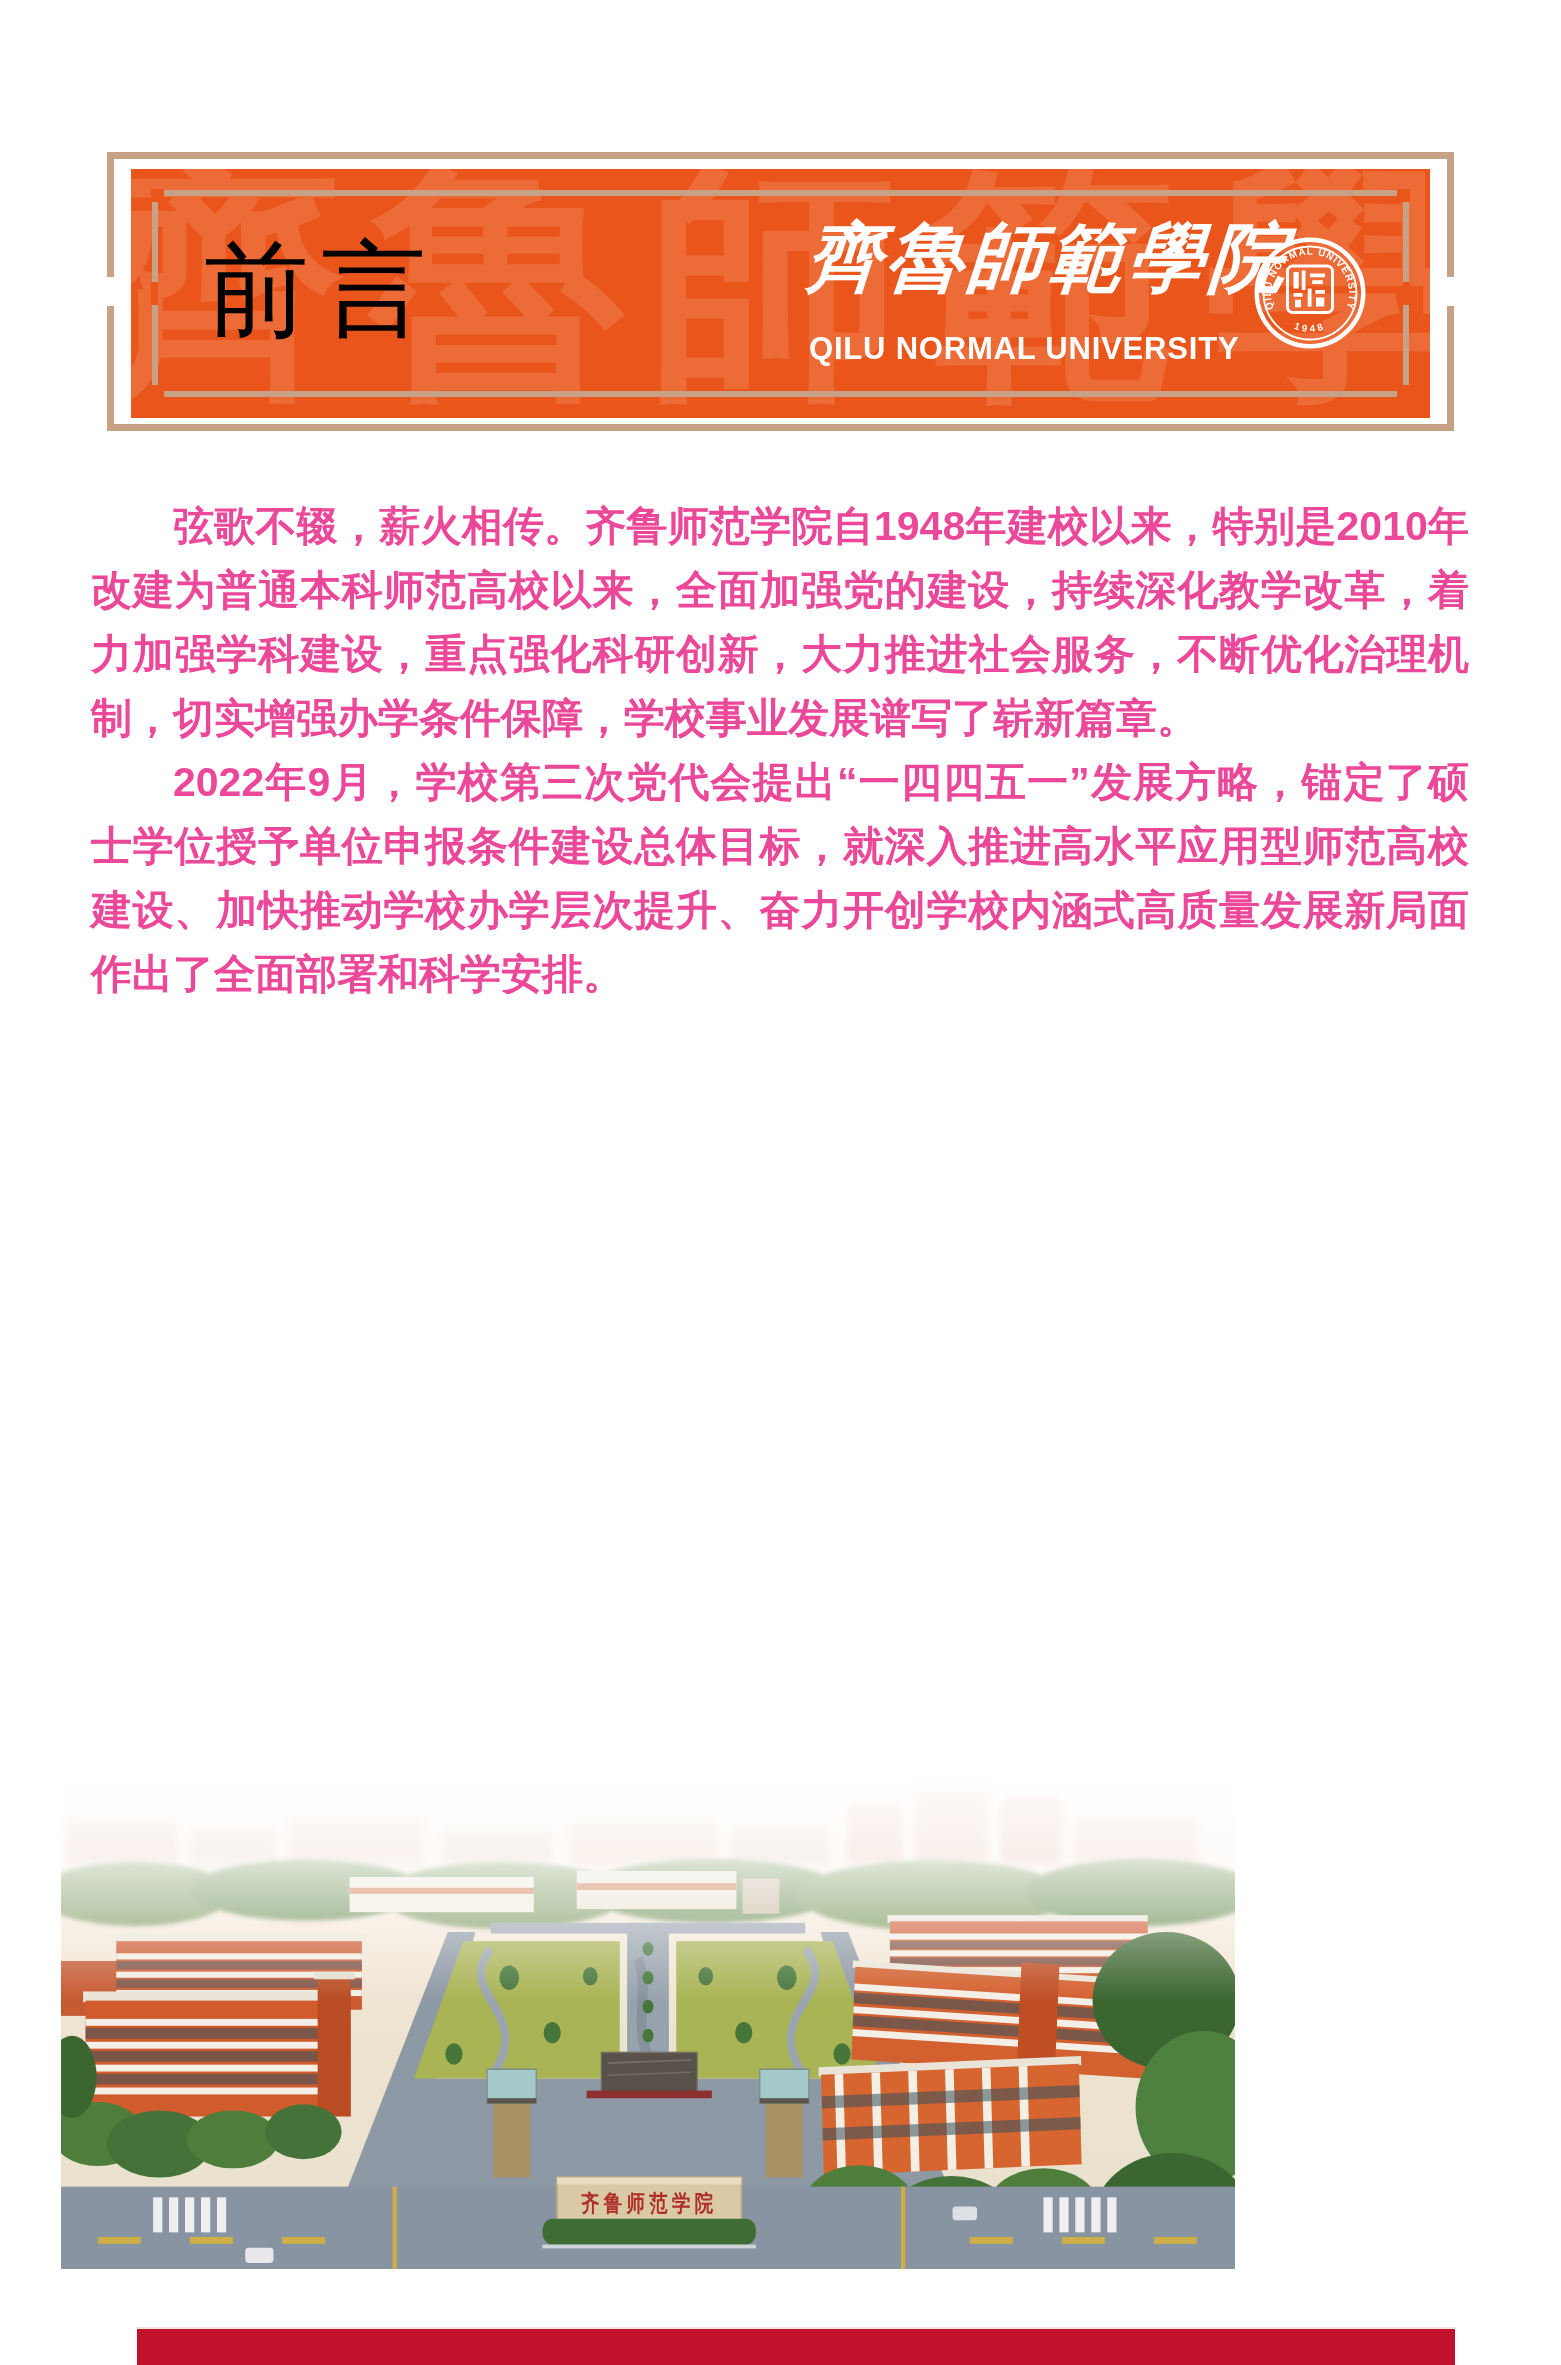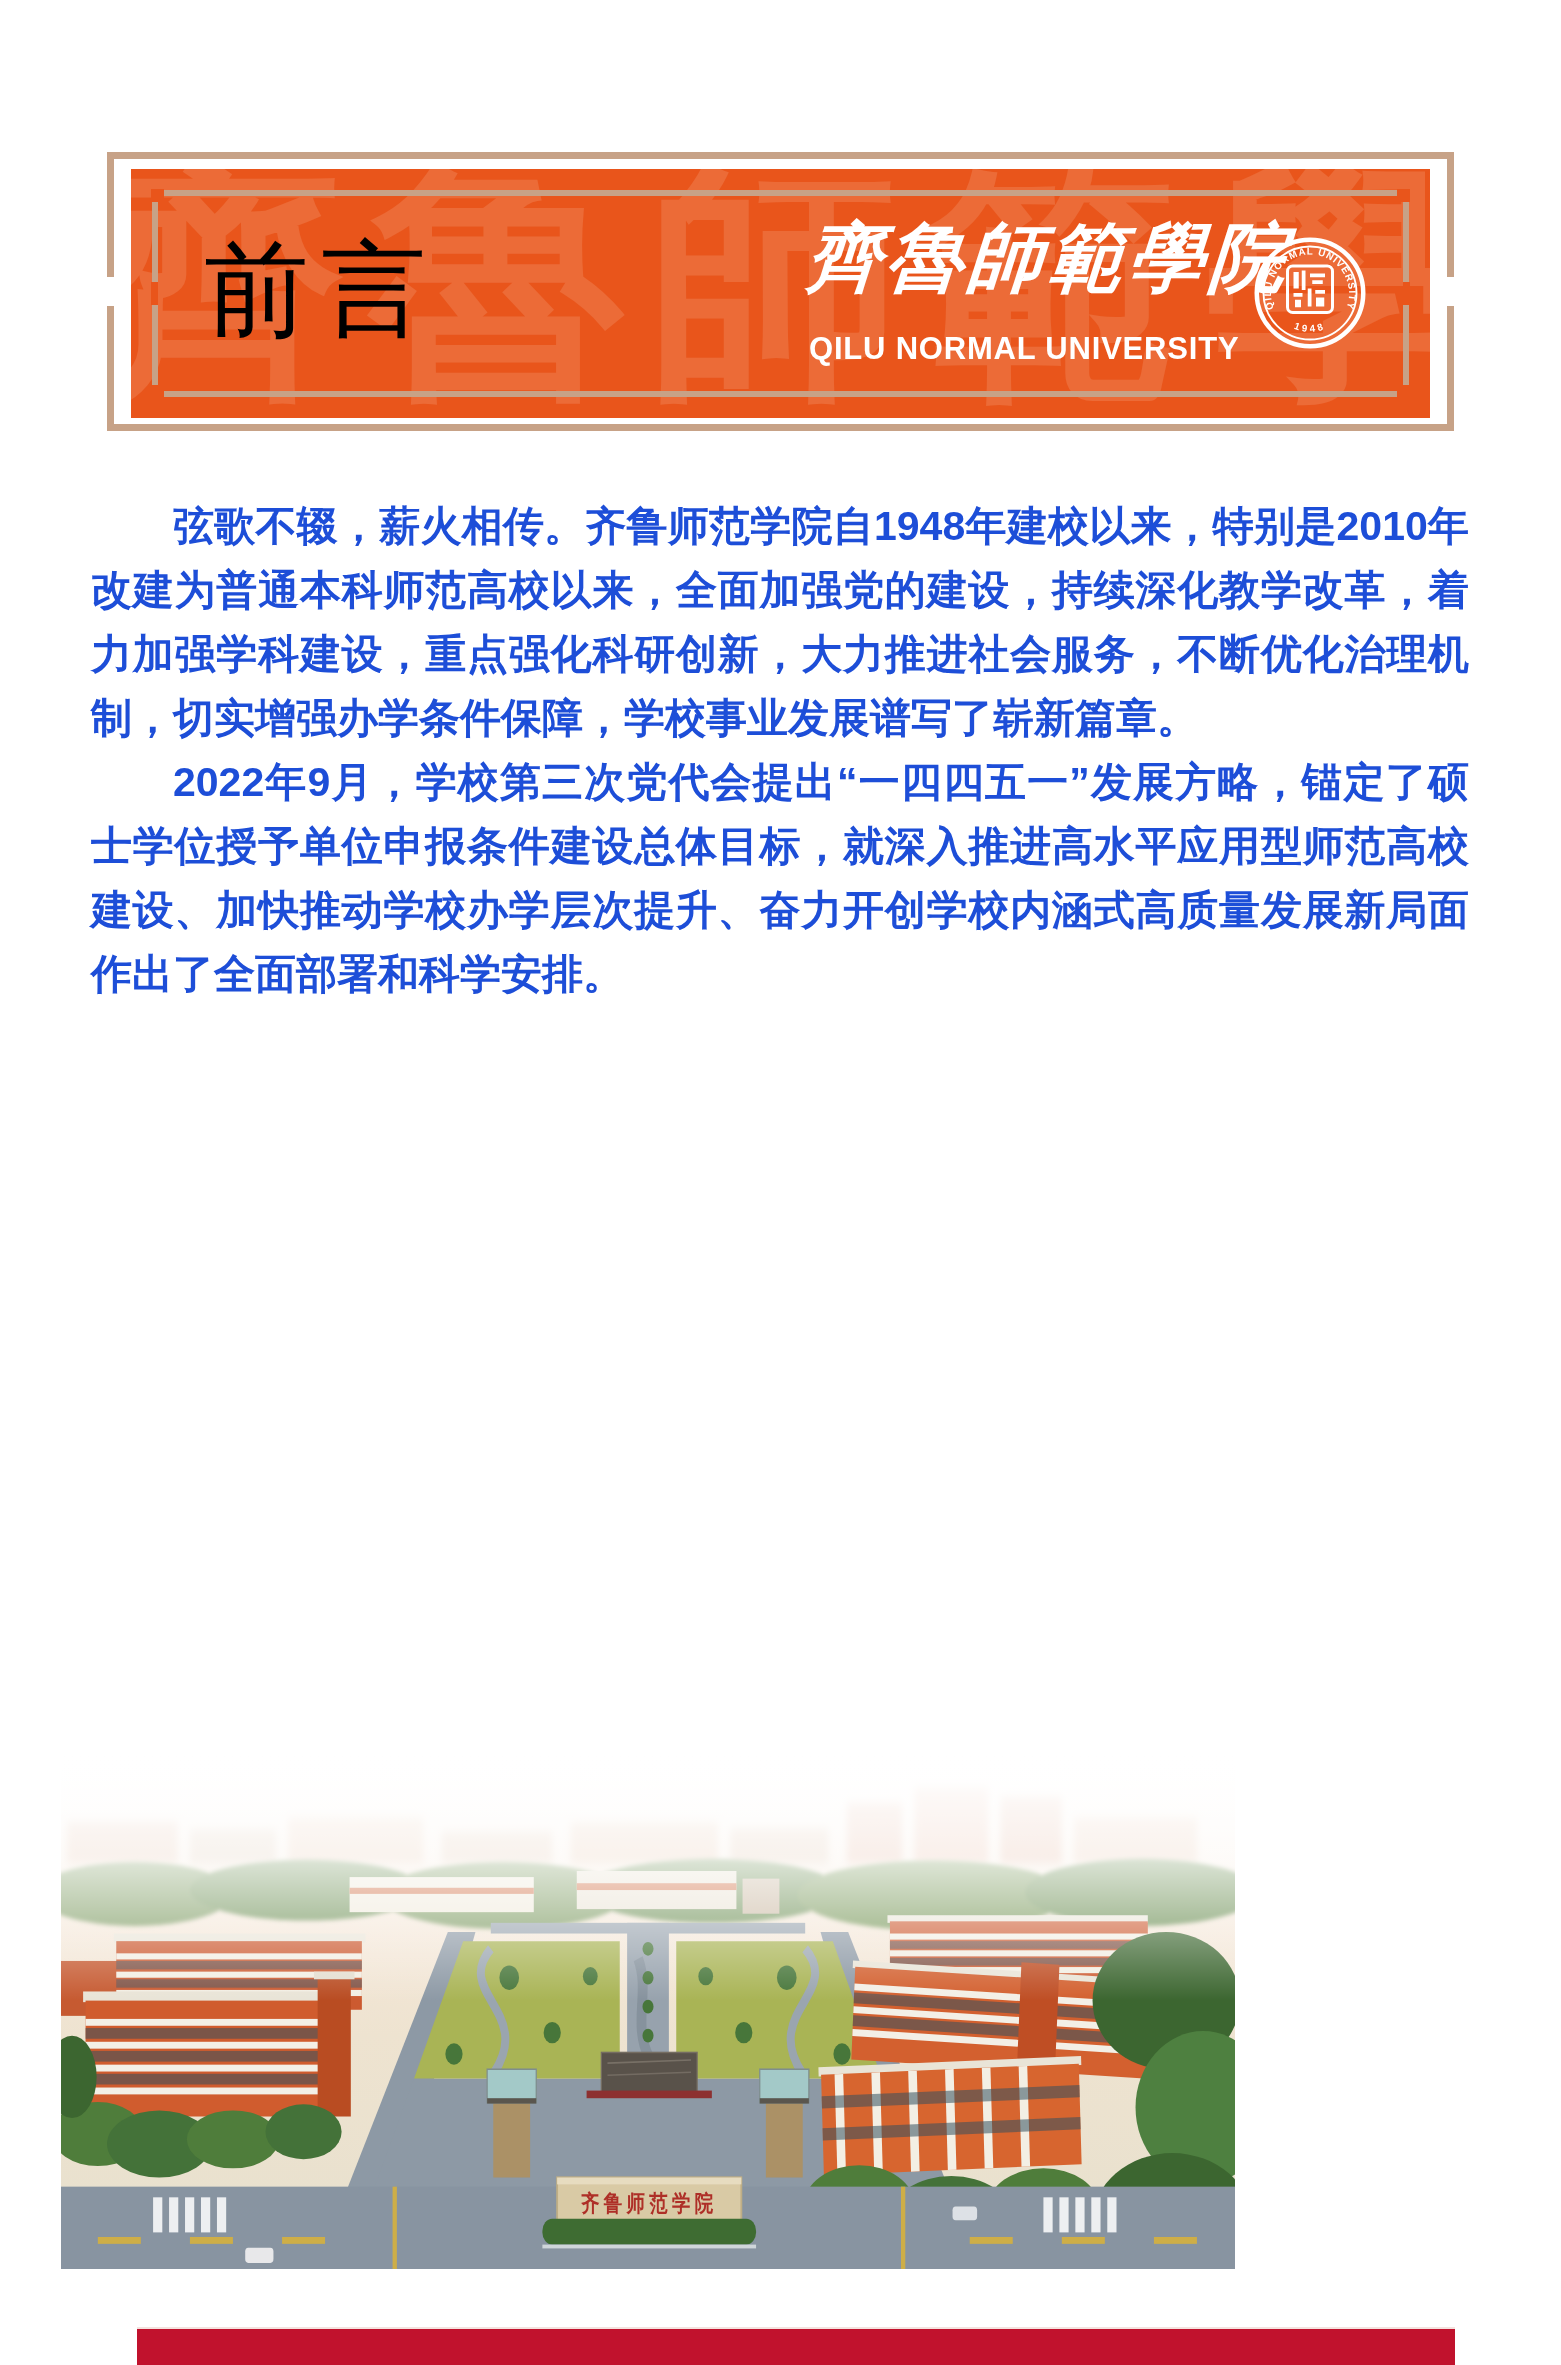--- a/index.html
+++ b/index.html
@@ -56,21 +56,21 @@
   }
   .uni-en{
     position:absolute; left:678px; top:162px; color:#ffffff;
     font-size:31px; font-weight:bold; letter-spacing:0.8px; white-space:nowrap;
   }
   .seal{ position:absolute; left:1119px; top:64px; width:120px; height:120px; }
 
   
   .body-text{
     position:absolute; left:91px; top:494px; width:1378px;
-    color:#1d4ed8; font-size:41px; line-height:64px; text-align:justify;
+    color:#ec4899; font-size:41px; line-height:64px; text-align:justify;
     z-index:3;
   }
   .body-text p{ margin:0; text-indent:2em; font-weight:600; }
 
   
   .photo{
     position:absolute; left:61px; top:1749px; width:1174px; height:520px; z-index:1;
   }
   .photo svg{display:block; width:100%; height:100%;}
 

